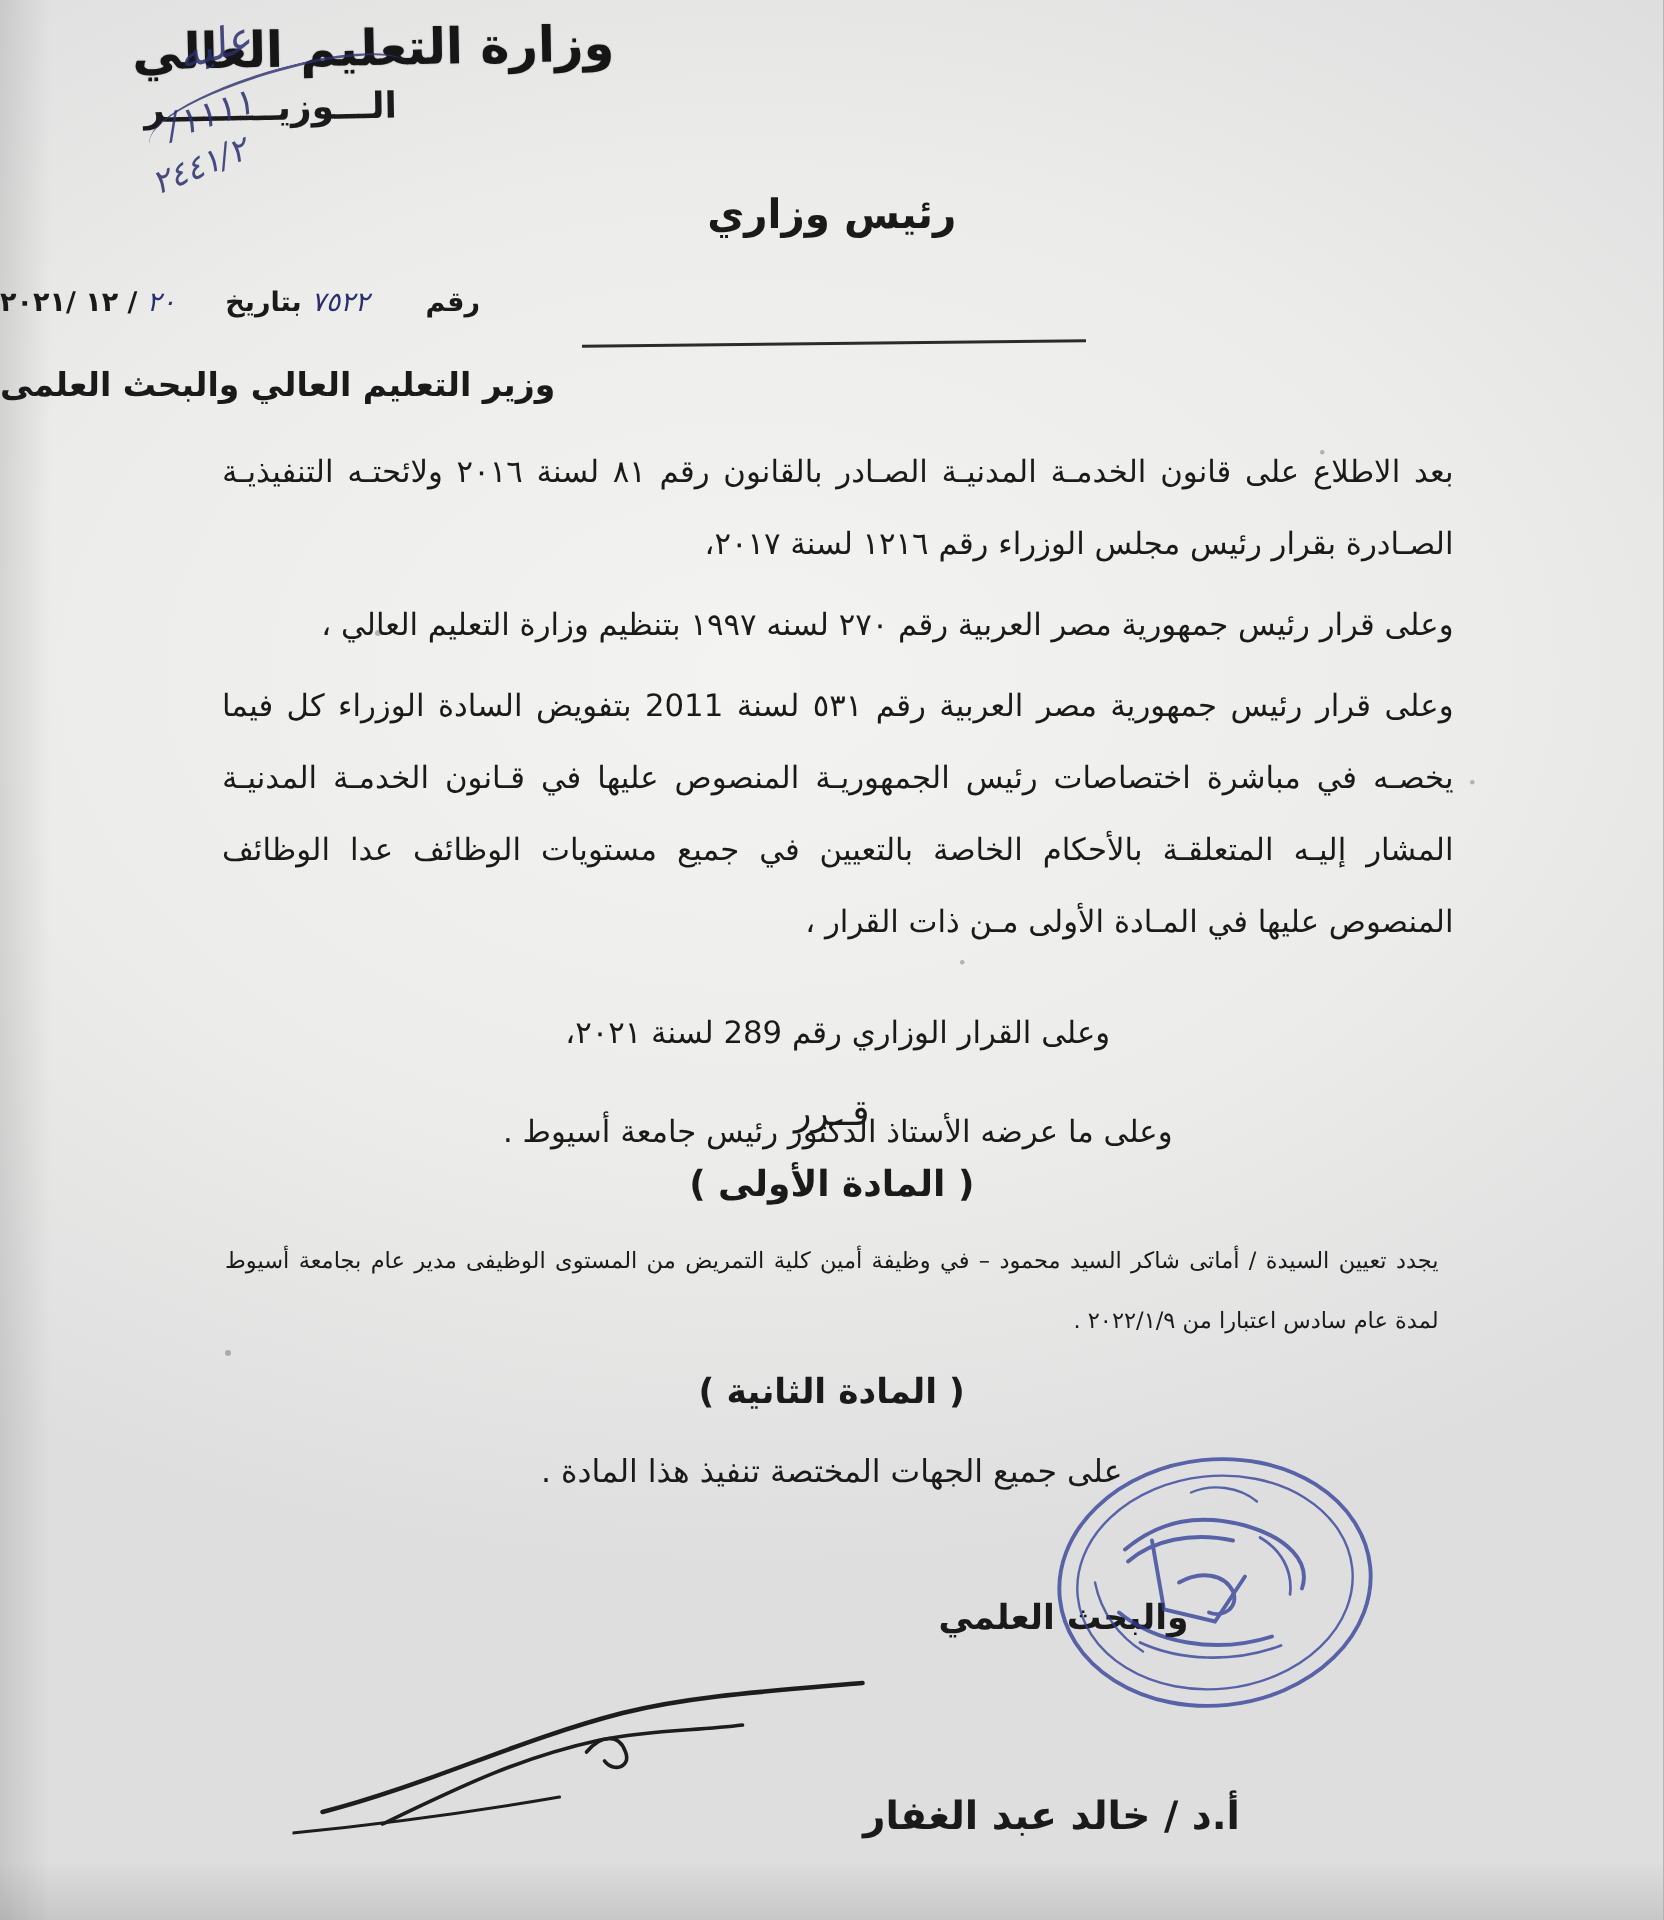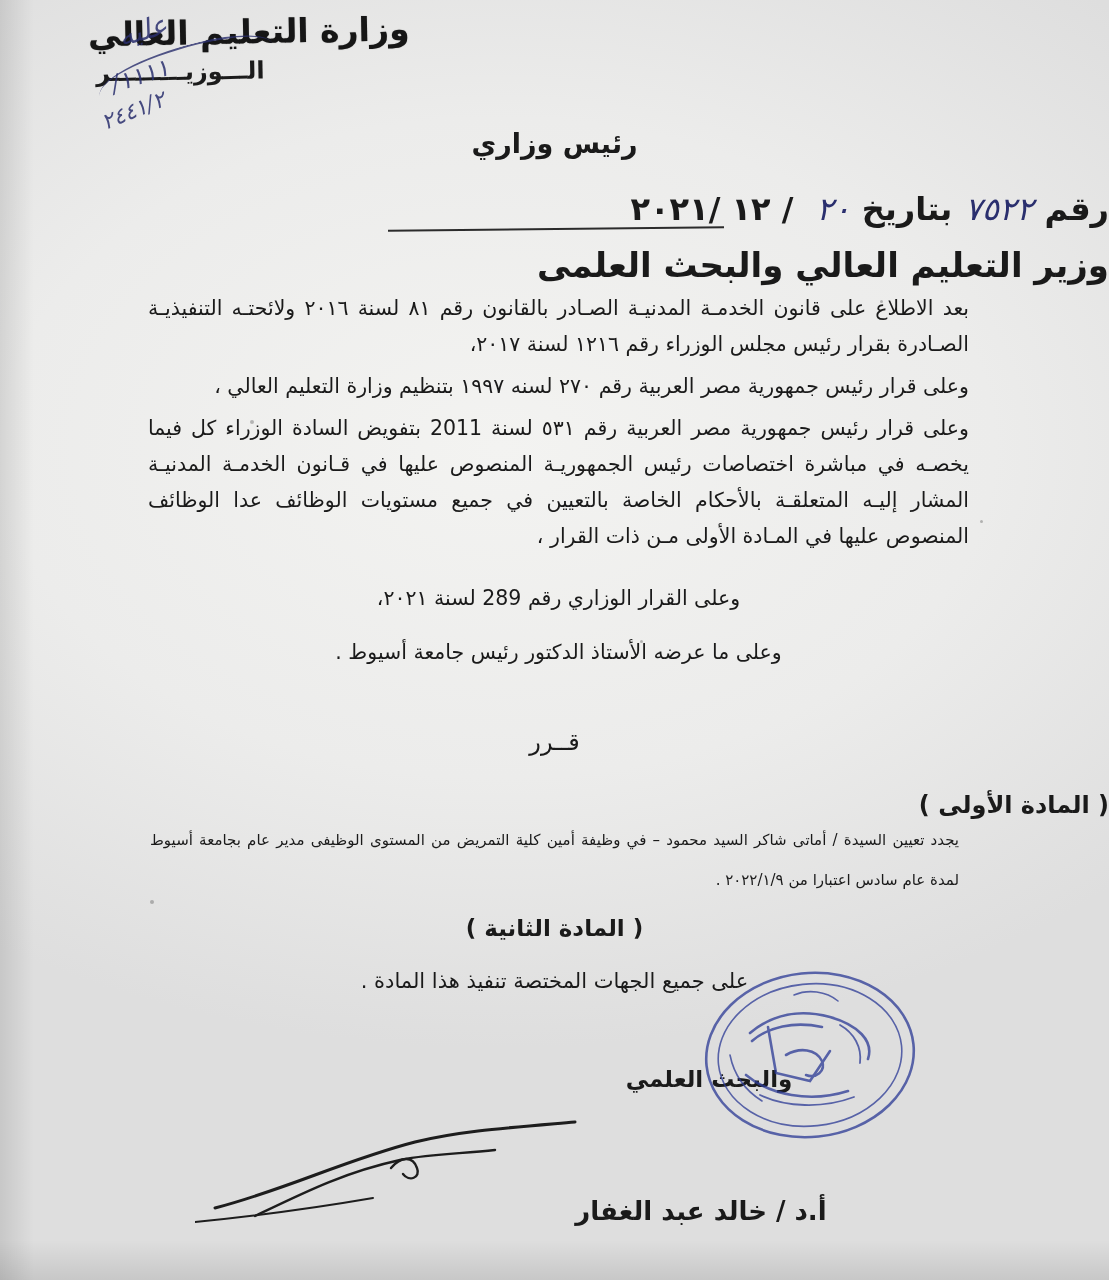--- a/index.html
+++ b/index.html
@@ -107,22 +107,22 @@
     top: 128px;
     width: 100%;
     text-align: center;
     font-size: 27px;
     font-weight: bold;
   }
   .decree-line {
     position: absolute;
     top: 190px;
     width: 100%;
-    text-align: right;
-    font-size: 32px;
+    text-align: left;
+    font-size: 18px;
     font-weight: bold;
     direction: rtl;
   }
   .decree-line .num-blank,
   .decree-line .date-blank {
     display: inline-block;
     color: #2a2f6e;
     font-family: "DejaVu Serif", "Liberation Serif", serif;
     font-style: italic;
     font-weight: normal;
@@ -136,55 +136,55 @@
     width: 336px;
     height: 0;
     border-bottom: 2px solid #2b2b2b;
     transform: rotate(-0.6deg);
   }
 
   .minister-heading {
     position: absolute;
     top: 245px;
     width: 100%;
-    text-align: right;
-    font-size: 34px;
+    text-align: left;
+    font-size: 22px;
     font-weight: bold;
     direction: rtl;
   }
 
   .preamble {
     position: absolute;
     top: 290px;
     right: 140px;
     left: 148px;
     direction: rtl;
     text-align: justify;
     font-size: 20.5px;
-    line-height: 36px;
+    line-height: 48px;
   }
   .preamble p { margin: 0 0 6px 0; }
 
   .qarrar {
     position: absolute;
     top: 728px;
     width: 100%;
     text-align: center;
     font-size: 24px;
     font-weight: normal;
   }
 
   .article-1-head {
     position: absolute;
     top: 775px;
     width: 100%;
+    text-align: center;
     font-size: 24px;
     font-weight: bold;
     direction: rtl;
-    margin-top: 16px;
   }
   .article-1-body {
     position: absolute;
     top: 820px;
     right: 150px;
     left: 150px;
     direction: rtl;
     text-align: justify;
     font-size: 15px;
     line-height: 40px;

